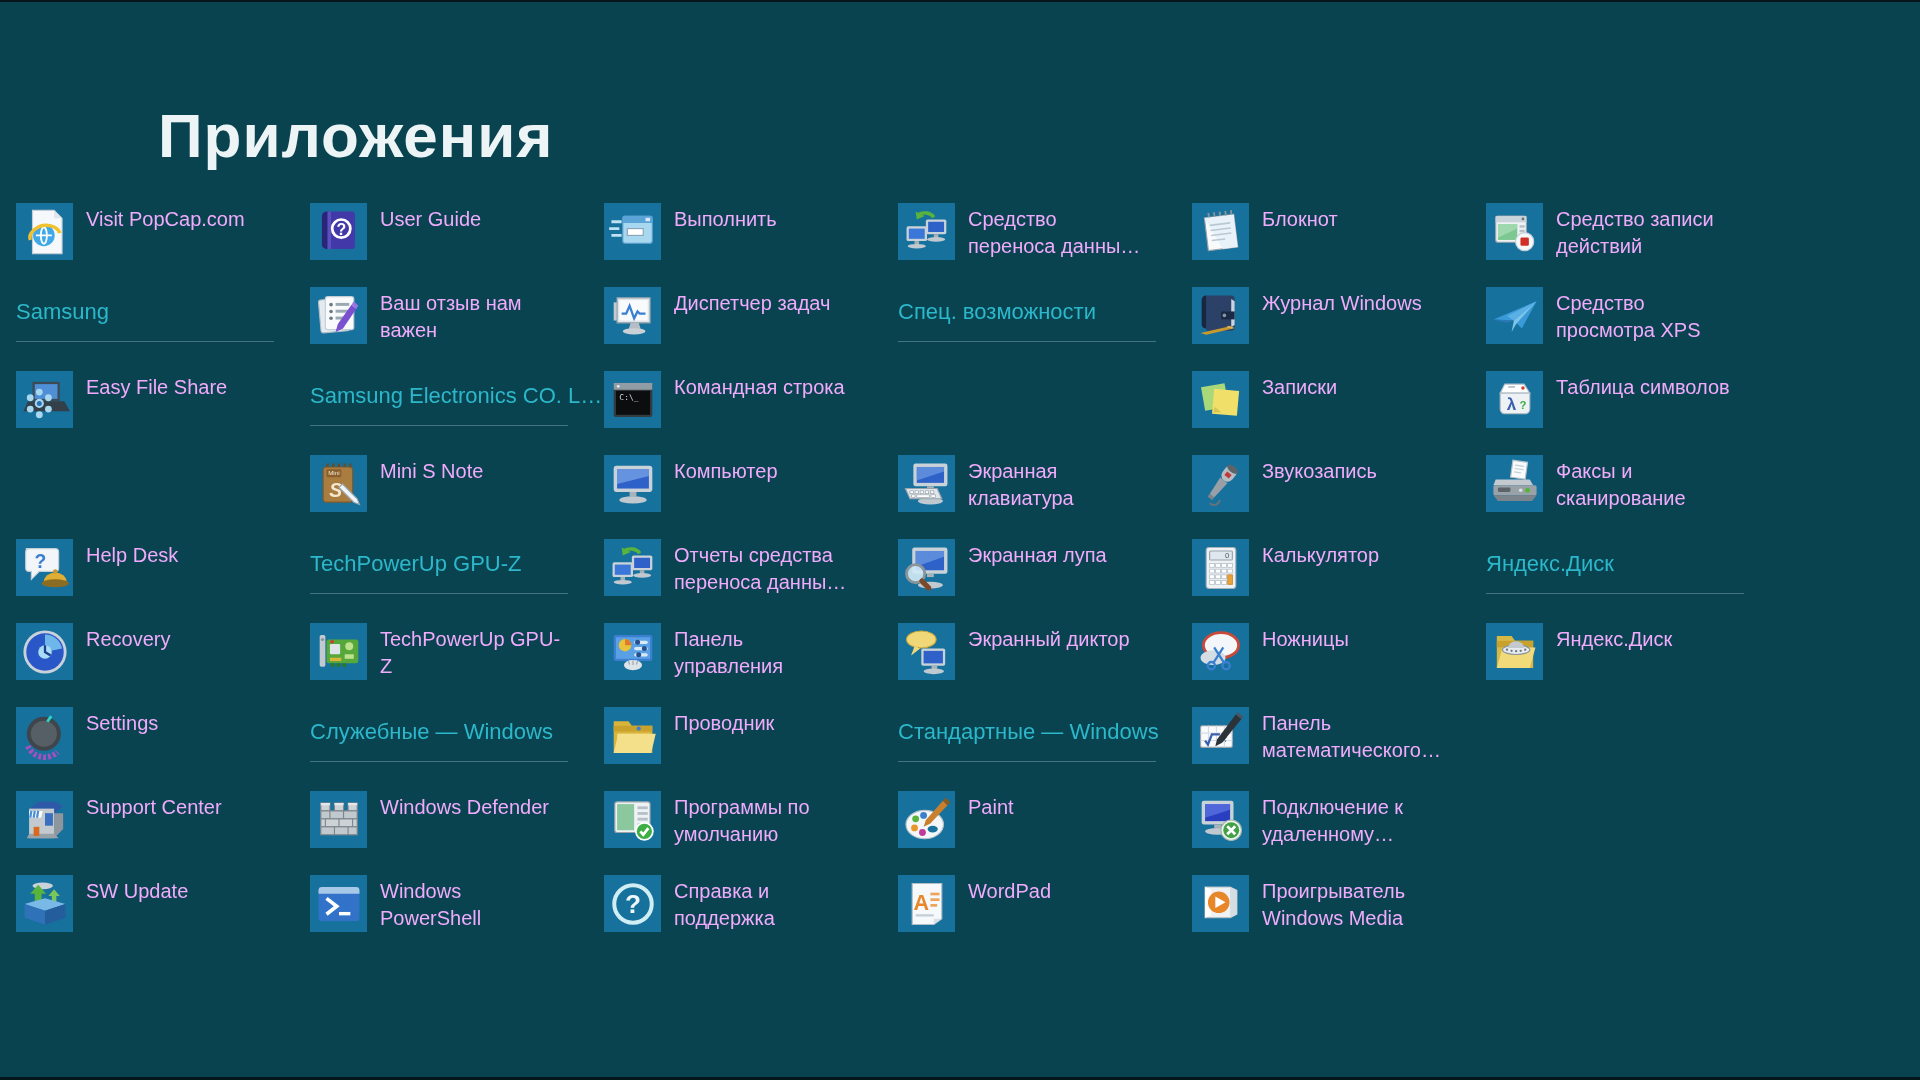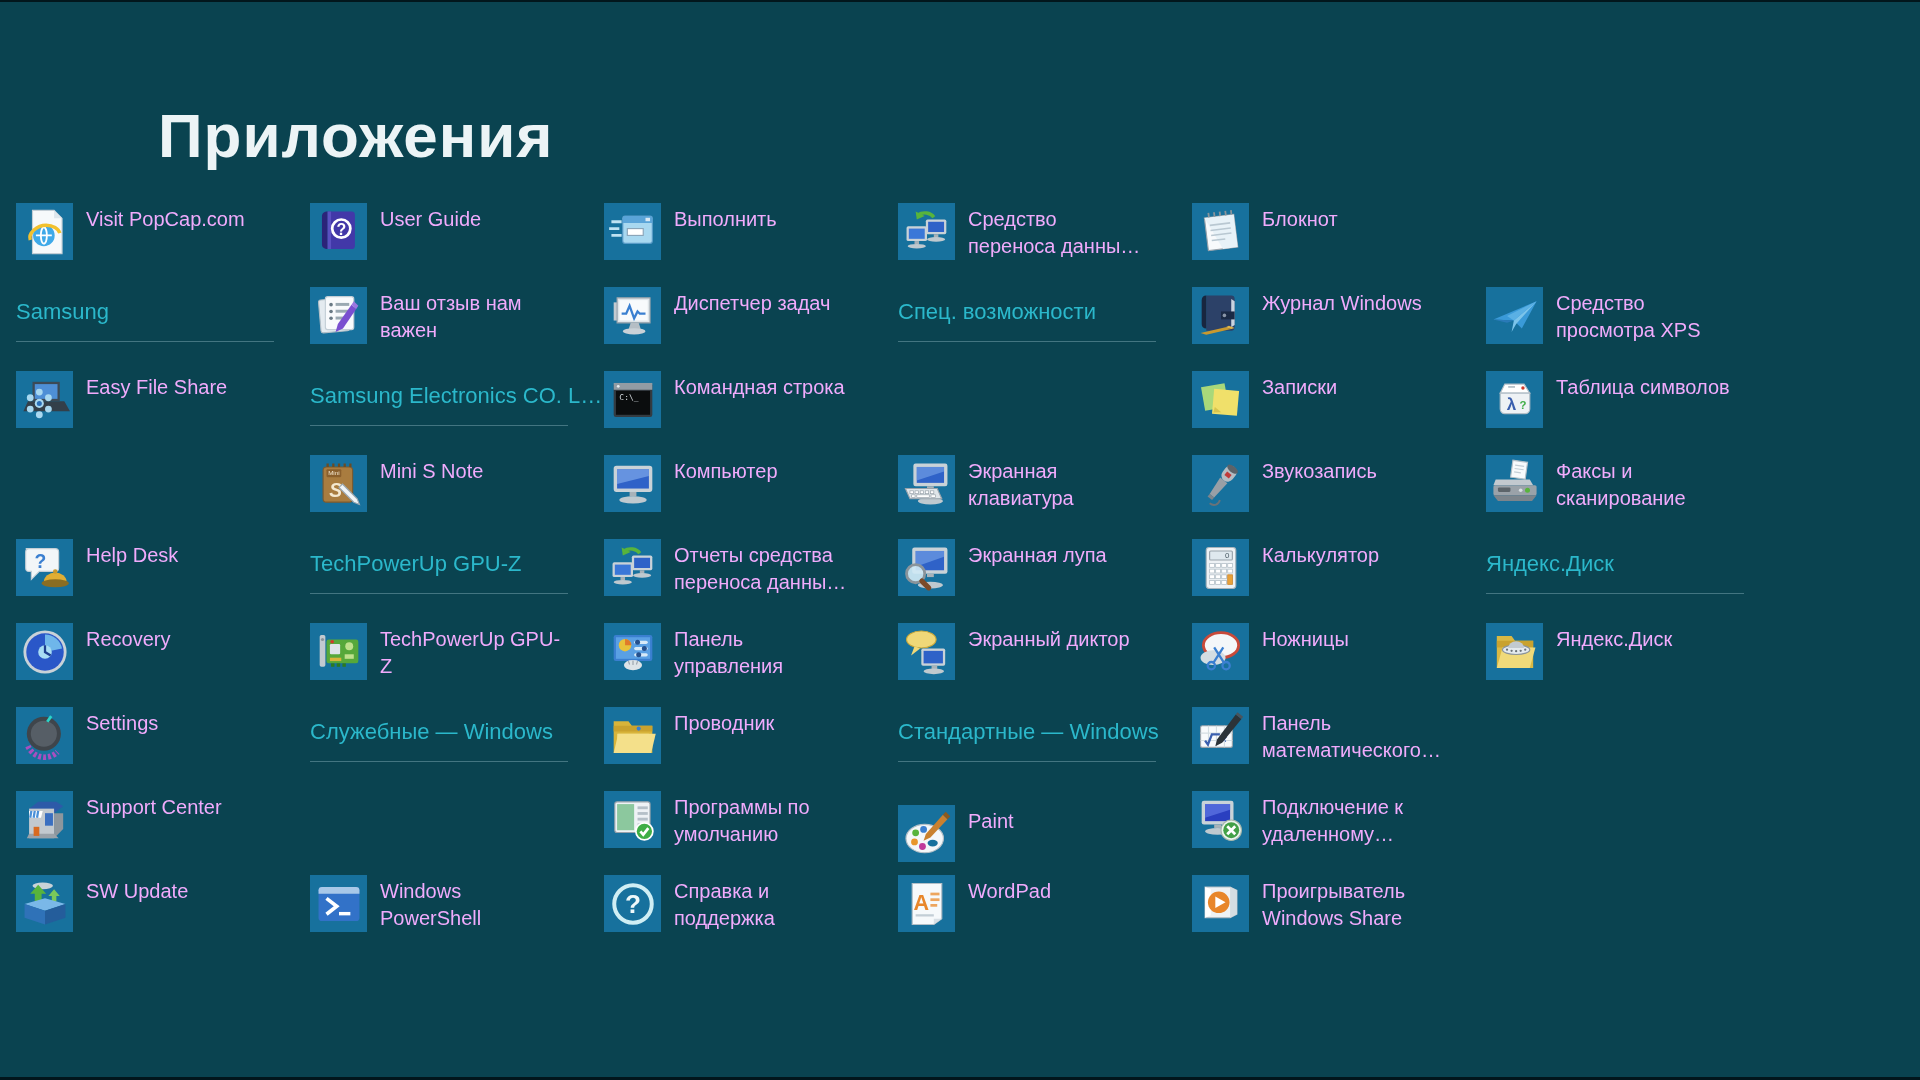--- a/index.html
+++ b/index.html
@@ -223,20 +223,41 @@
             <rect x="20" y="32" width="3" height="3"></rect>
             <rect x="25" y="32" width="3" height="3"></rect>
           </g>
         </svg>
       </div>
       <div class="label">
         <div>TechPowerUp GPU-</div>
         <div>Z</div>
       </div>
     </div>
+    <div class="app-item" style="left: 310px; top: 791px;">
+      <div class="tile">
+        <svg viewBox="0 0 44 44" width="50" height="50">
+          <g fill="#cdd2d6" stroke="#7e868c">
+            <rect x="6" y="7" width="8" height="7"></rect>
+            <rect x="18" y="7" width="8" height="7"></rect>
+            <rect x="30" y="7" width="8" height="7"></rect>
+            <rect x="6" y="14" width="32" height="7" fill="#c2c9ce"></rect>
+            <rect x="6" y="21" width="32" height="7"></rect>
+            <rect x="6" y="28" width="32" height="7" fill="#c2c9ce"></rect>
+          </g>
+          <g stroke="#7e868c">
+            <path d="M14 14v7M26 14v7M10 21v7M22 21v7M34 21v7M18 28v7M30 28v7"></path>
+          </g>
+          <path d="M6 7h8v2H6zM18 7h8v2h-8zM30 7h8v2h-8z" fill="#e4e8ea"></path>
+        </svg>
+      </div>
+      <div class="label">
+        <div>Windows Defender</div>
+      </div>
+    </div>
     <div class="app-item" style="left: 310px; top: 875px;">
       <div class="tile">
         <svg viewBox="0 0 44 44" width="50" height="50">
           <rect x="4" y="7" width="36" height="30" rx="3" fill="#3272c8"></rect>
           <path d="M4 10a3 3 0 013-3h30a3 3 0 013 3v3H4z" fill="#a8c8e8"></path>
           <path d="M11 17l9 7-9 7" stroke="#fff" stroke-width="3.2" fill="none"></path>
           <rect x="22" y="29" width="10" height="3" fill="#fff"></rect>
         </svg>
       </div>
       <div class="label">
@@ -466,21 +487,21 @@
           <rect x="17" y="19" width="21" height="15" rx="1.5" fill="#c9d2d8"></rect>
           <rect x="19" y="21" width="17" height="11" fill="#2f62c8"></rect>
           <rect x="26" y="34" width="5" height="3" fill="#a8b2b9"></rect>
           <ellipse cx="28" cy="39" rx="9" ry="2.5" fill="#bfc9cf"></ellipse>
         </svg>
       </div>
       <div class="label">
         <div>Экранный диктор</div>
       </div>
     </div>
-    <div class="app-item" style="left: 898px; top: 791px; margin-top: 14px;">
+    <div class="app-item" style="left: 898px; top: 791px;">
       <div class="tile">
         <svg viewBox="0 0 44 44" width="50" height="50">
           <ellipse cx="20" cy="26" rx="16.5" ry="12.5" fill="#f4f7f9" stroke="#b3bfc7"></ellipse>
           <ellipse cx="27" cy="30" rx="4.5" ry="3" fill="#17719d"></ellipse>
           <circle cx="12" cy="21" r="3" fill="#58b43c"></circle>
           <circle cx="19" cy="18" r="3" fill="#3a7fd0"></circle>
           <circle cx="11" cy="29" r="3" fill="#e8962a"></circle>
           <circle cx="18" cy="33" r="3" fill="#c03a9a"></circle>
           <path d="M36 5l4 4-15 16-6 3 2-6z" fill="#c9802e"></path>
           <path d="M36 5l4 4 2.5-2.5-4-4z" fill="#8a5a1e"></path>
@@ -656,21 +677,42 @@
         <svg viewBox="0 0 44 44" width="50" height="50">
           <path d="M8 7h22l6 3v21l-6 3H8z" fill="#eef2f5" stroke="#b3bfc7"></path>
           <path d="M30 7l6 3v21l-6 3z" fill="#d4dde2"></path>
           <path d="M8 7l5 2v23l-5 2z" fill="#fff"></path>
           <circle cx="20" cy="20.5" r="9.5" fill="#e8862a"></circle>
           <path d="M17 15.5l9 5-9 5z" fill="#fff"></path>
         </svg>
       </div>
       <div class="label">
         <div>Проигрыватель</div>
-        <div>Windows Share</div>
+        <div>Windows Media</div>
+      </div>
+    </div>
+    <div class="app-item" style="left: 1486px; top: 203px;">
+      <div class="tile">
+        <svg viewBox="0 0 44 44" width="50" height="50">
+          <rect x="5" y="8" width="27" height="23" rx="2" fill="#eef2f5" stroke="#98a2aa"></rect>
+          <rect x="5" y="8" width="27" height="5.5" fill="#c9d4da"></rect>
+          <circle cx="29" cy="10.5" r="1.2" fill="#6a7278"></circle>
+          <rect x="7" y="15" width="17" height="14" fill="#7cc890"></rect>
+          <path d="M7 15h17v4l-17 8z" fill="#a8dcb4" opacity=".8"></path>
+          <g fill="#b5c0c8">
+            <rect x="26" y="16" width="4.5" height="2.2"></rect>
+            <rect x="26" y="20" width="4.5" height="2.2"></rect>
+          </g>
+          <circle cx="30.5" cy="30.5" r="8" fill="#f6f9fb" stroke="#c3ced6"></circle>
+          <rect x="26.8" y="26.8" width="7.4" height="7.4" rx="1.2" fill="#d03026"></rect>
+        </svg>
+      </div>
+      <div class="label">
+        <div>Средство записи</div>
+        <div>действий</div>
       </div>
     </div>
     <div class="app-item" style="left: 1486px; top: 287px;">
       <div class="tile">
         <svg viewBox="0 0 44 44" width="50" height="50">
           <path d="M3 25L41 9 28 33l-7-7z" fill="#3a9ad8"></path>
           <path d="M41 9L21 26l-2 10 4-7z" fill="#7cc4ea"></path>
           <path d="M21 26L3 25l12 3z" fill="#2a7ab8"></path>
           <path d="M41 9L15 22l6 4z" fill="#5ab0e4"></path>
         </svg>

